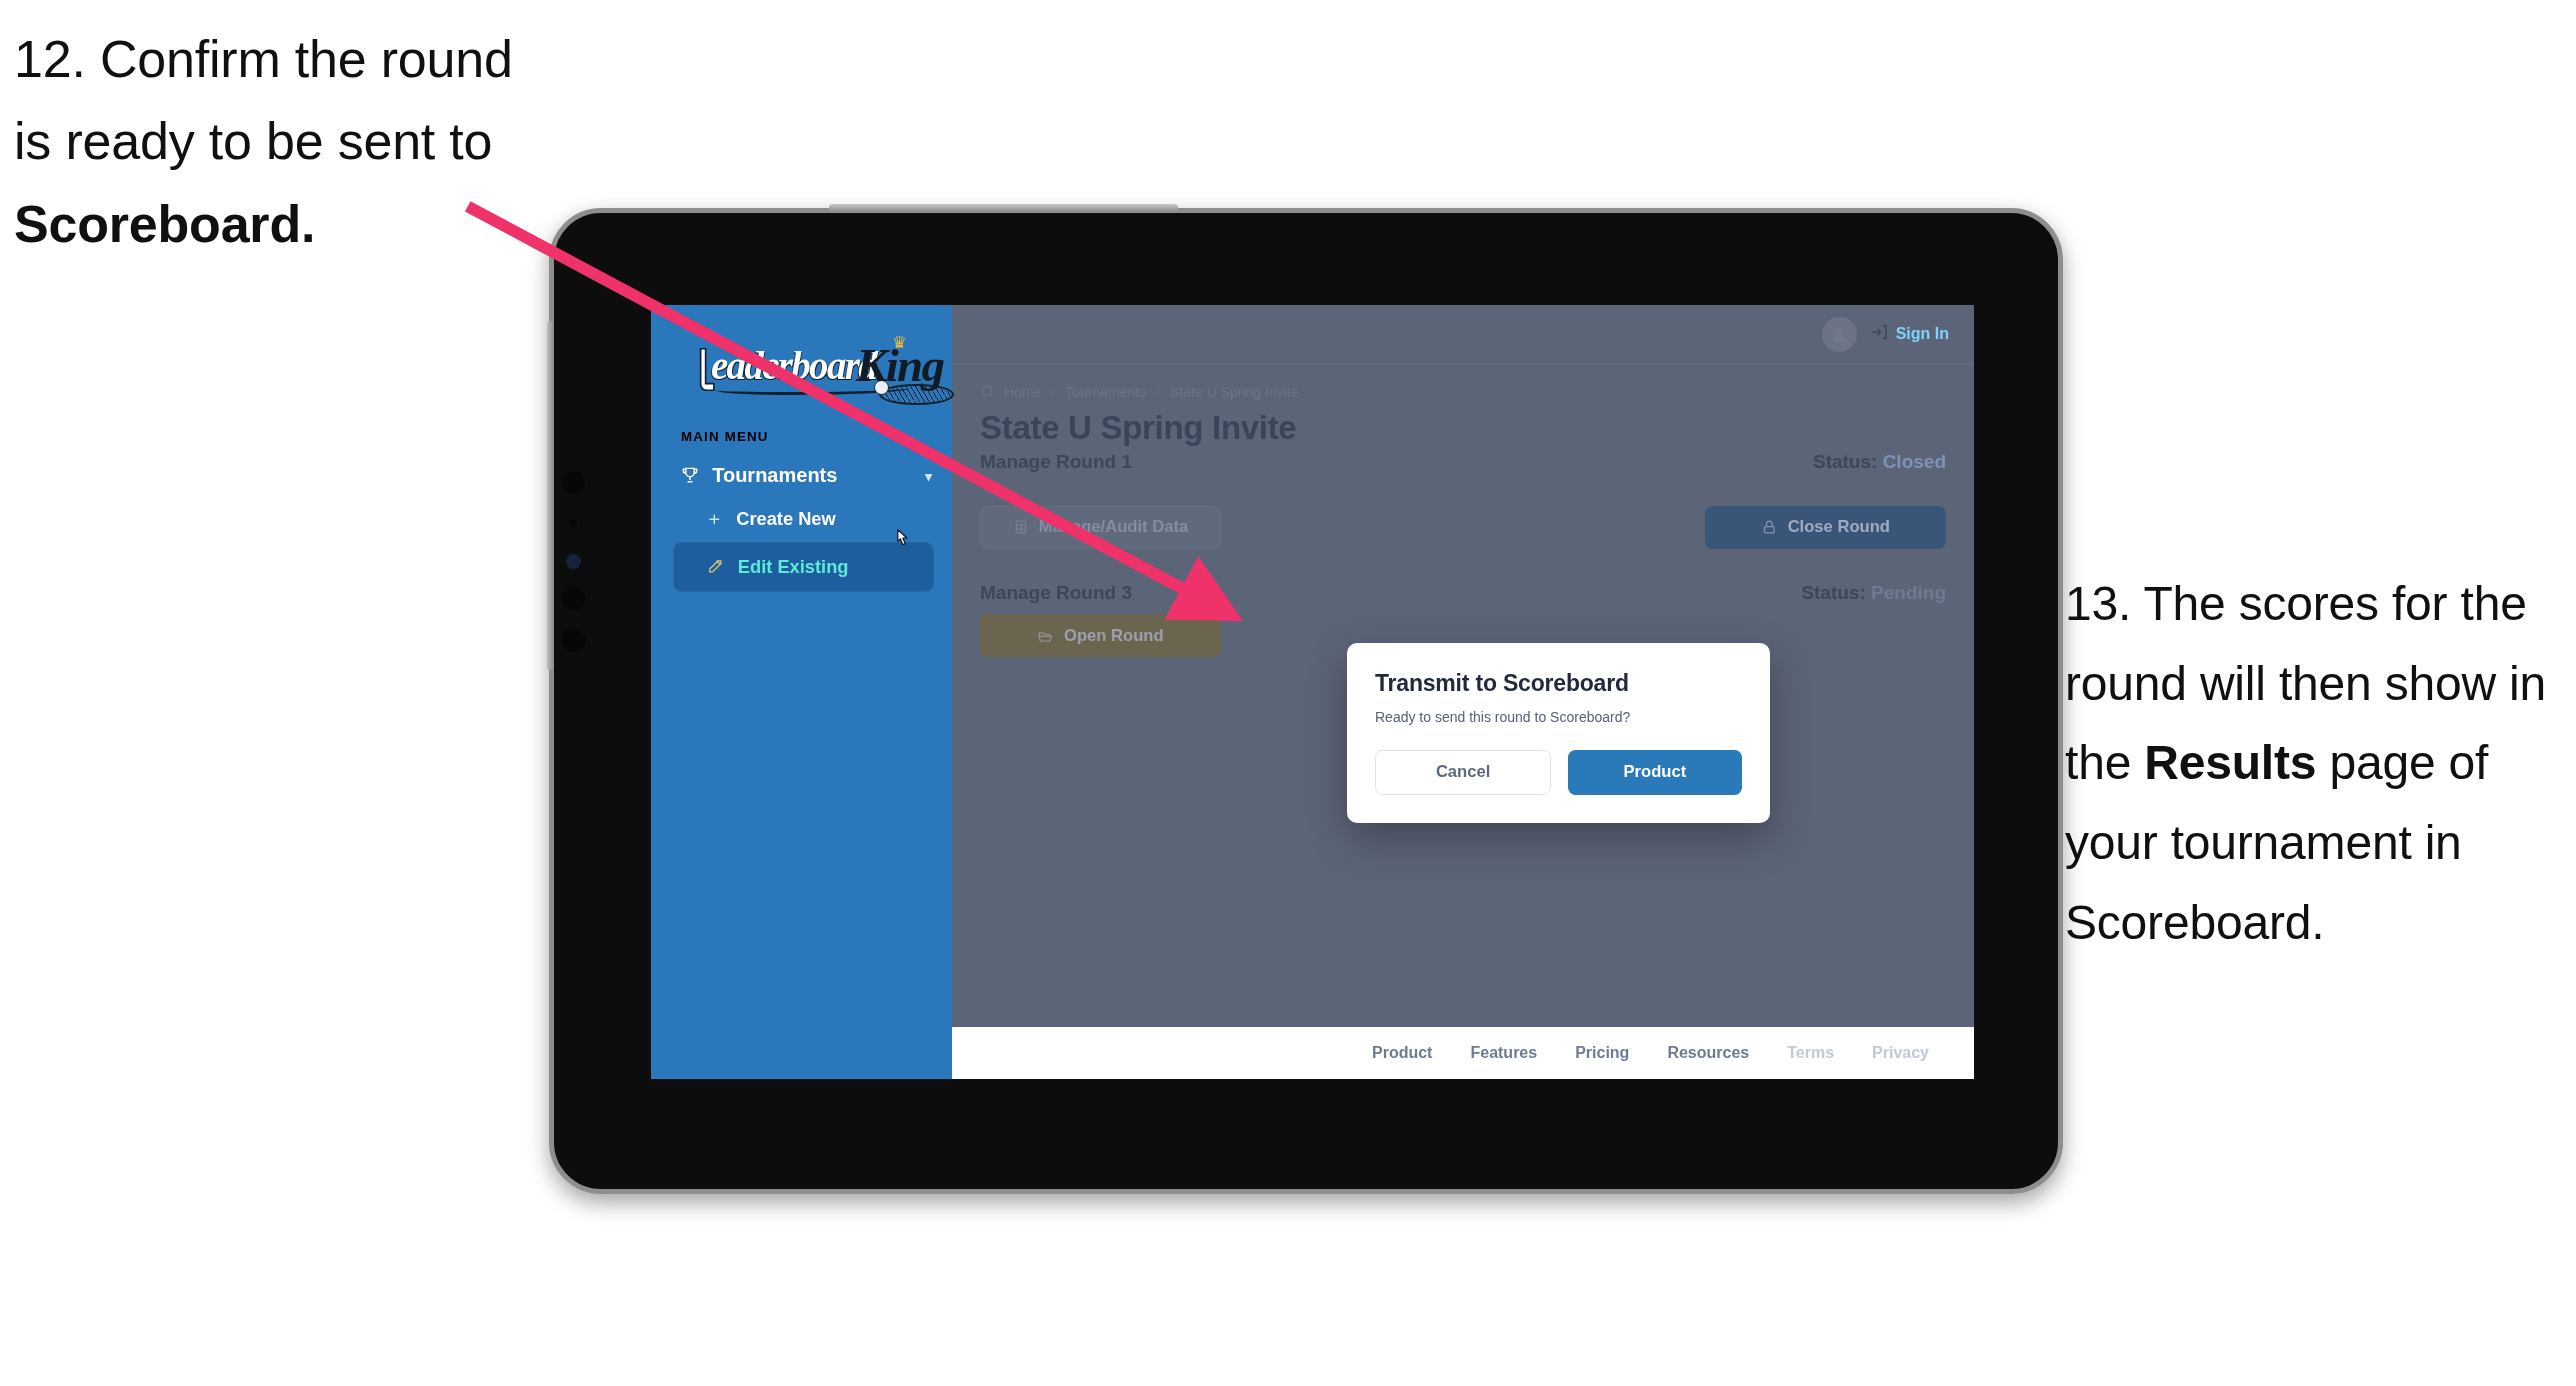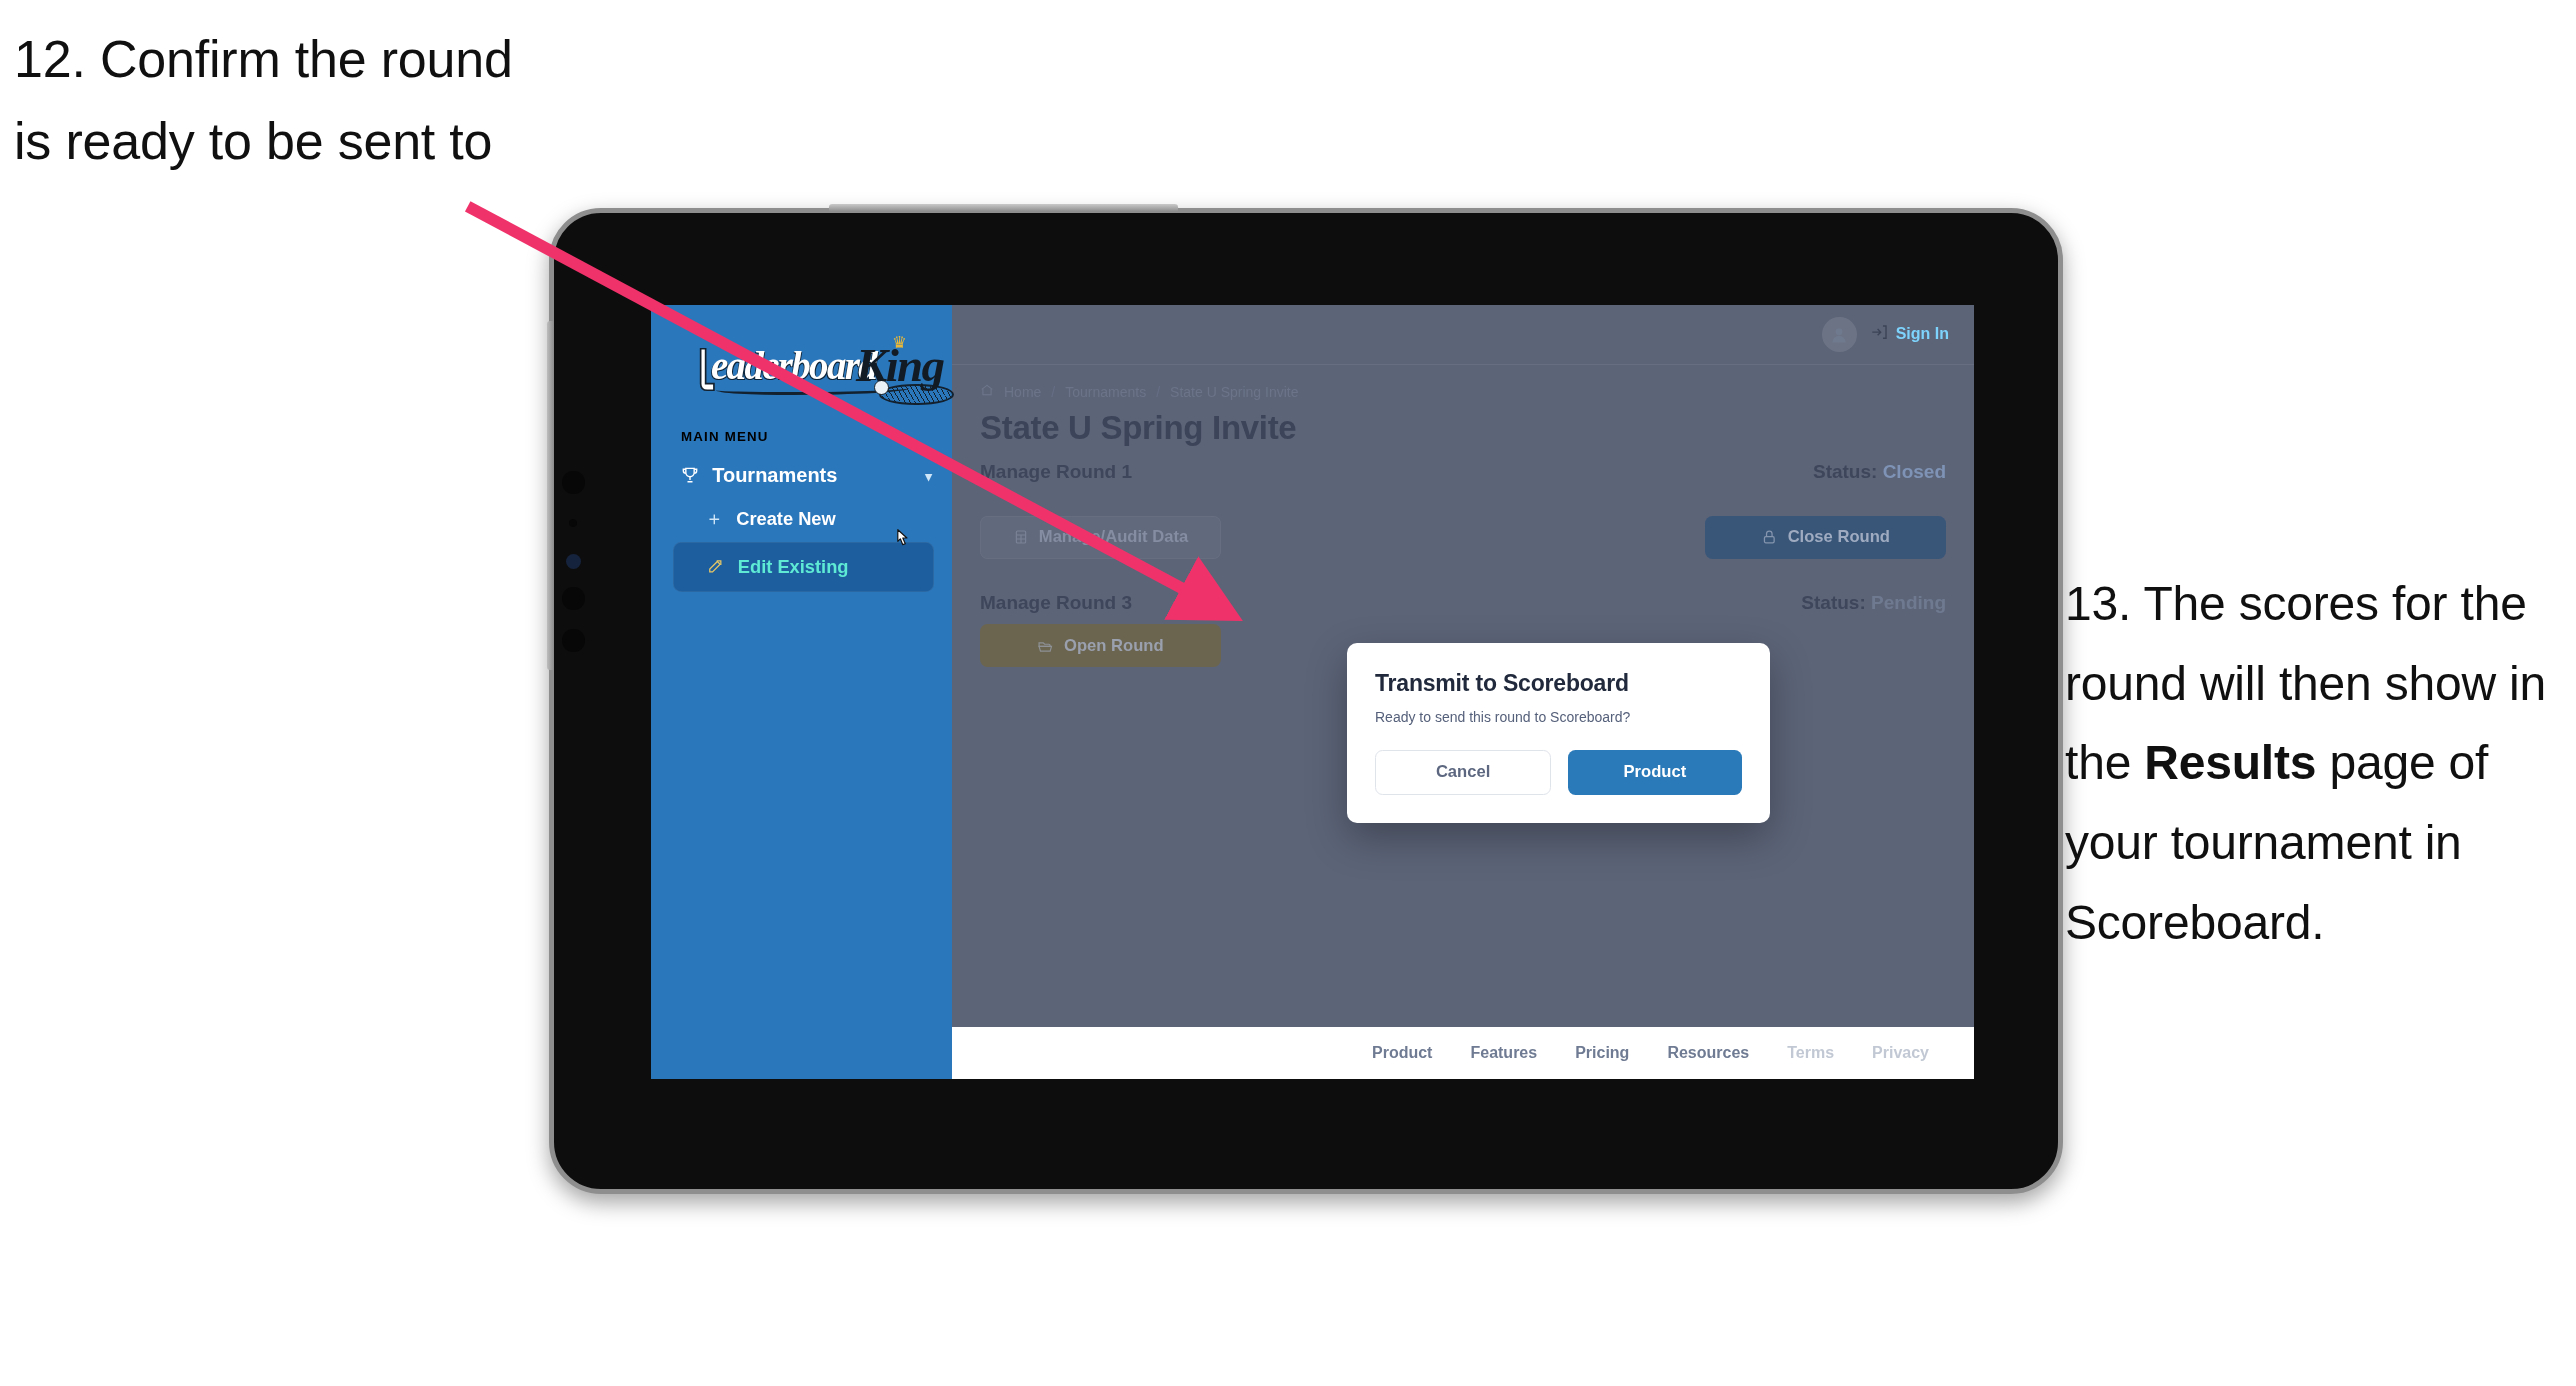--- a/index.html
+++ b/index.html
@@ -173,21 +173,21 @@
     color: #6e778c; font-size: 14px;
   }
   #breadcrumb .sep { color:#656e84; }
   #breadcrumb .crumb { color:#6b7488; }
   #page-title {
     margin-top: 8.3px;
     font-size: 33px; font-weight: 700; color: #3c4459;
     letter-spacing: -0.3px;
   }
 
-  .round-block { margin-top: 14px; }
+  .round-block { margin-top: 4px; }
   .round-head {
     display:flex; align-items:center; justify-content:space-between;
     font-size: 19px; font-weight: 700; color: #3e465b;
   }
   .status-label { color:#3e465b; }
   .status-val   { color:#6f7a91; }
   .status-val.closed  { color:#7e93b5; }
   .status-val.open    { color:#8a7b53; }
   .status-val.pending { color:#6f7a91; }
 
@@ -255,20 +255,21 @@
            pointer-events:none; }
 </style>
 </head>
 <body>
 
 <div id="root">
 
   <div class="annot" id="annot-left">
     <div>12. Confirm the round</div>
     <div>is ready to be sent to</div>
+    <div><b>Scoreboard.</b></div>
   </div>
 
   <div class="annot" id="annot-right">
     <span>13. The scores for the round will then show in the </span><b>Results</b><span> page of your tournament in Scoreboard.</span>
   </div>
 
   <div id="device">
     <div id="rail-left"></div>
     <div id="rail-top"></div>
     <div class="side-btn" id="btn-a"></div>

